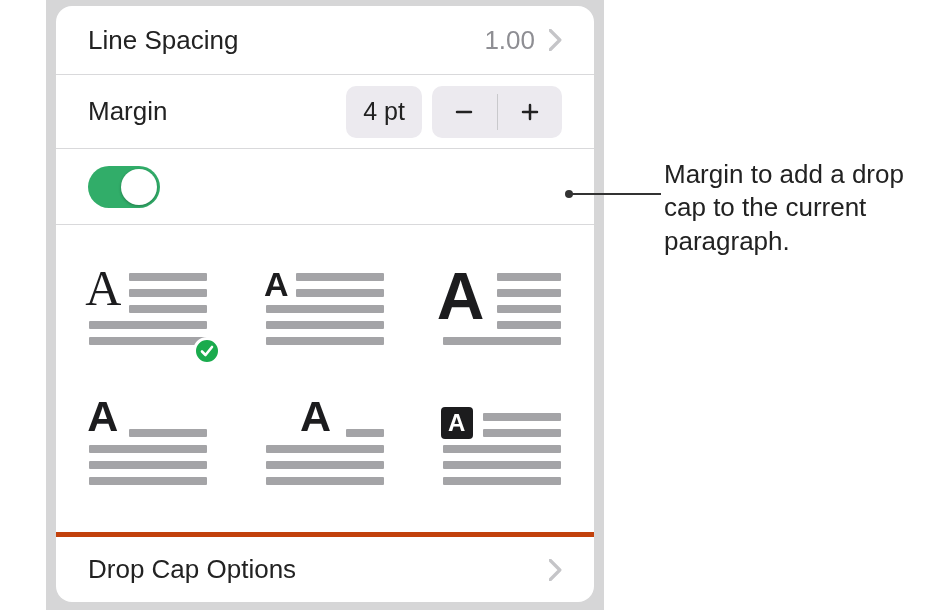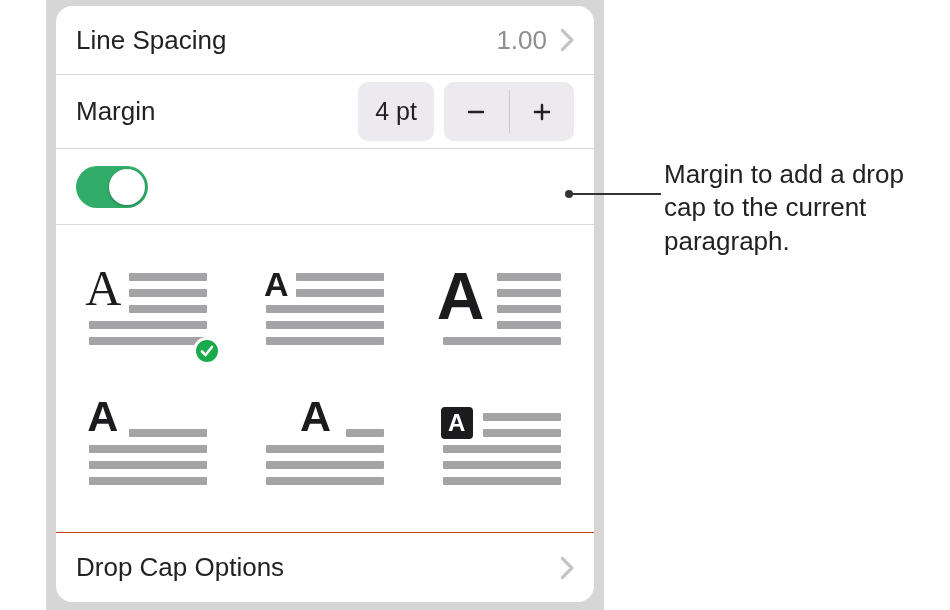--- a/index.html
+++ b/index.html
@@ -22,21 +22,21 @@
     padding: 6px 10px 0 10px;
   }
   .panel {
     background: #fff;
     border-radius: 16px;
     overflow: hidden;
   }
   .row {
     display: flex;
     align-items: center;
-    padding: 0 20px;
+    padding: 0 32px;
     border-top: 1px solid #d9d9db;
   }
   .row:first-child { border-top: none; }
   .row-label {
     font-size: 26px;
     color: #222;
     flex: 1;
   }
   .row-line-spacing { height: 68px; }
   .row-margin { height: 74px; }
@@ -51,21 +51,21 @@
     margin-left: 8px;
   }
   .chevron {
     color: #c5c5c8;
     display: inline-flex;
   }
 
   .pill {
     background: #eceaef;
     border-radius: 10px;
-    height: 59px;
+    height: 52px;
     font-size: 25px;
     color: #222;
     display: inline-flex;
     align-items: center;
     justify-content: center;
   }
   .margin-value-pill {
     width: 76px;
     margin-right: 10px;
   }
@@ -296,21 +296,21 @@
             <div class="line l-short-r"></div>
             <div class="line l-full"></div>
             <div class="line l-full"></div>
             <div class="line l-full"></div>
           </div>
         </div>
 
       </div>
     </div>
 
-    <div class="row row-options" style="border-top:1px solid #c2410c;">
+    <div class="row row-options" style="border-top:5px solid #c2410c;">
       <div class="row-label">Drop Cap Options</div>
       <span class="chevron">
         <svg width="13" height="22" viewBox="0 0 12 20">
             <path d="M1 1 L10 10 L1 19" stroke="#c5c5c8" stroke-width="3" fill="none" stroke-linecap="round" stroke-linejoin="round"></path>
           </svg>
       </span>
     </div>
 
   </div>
 </div>

